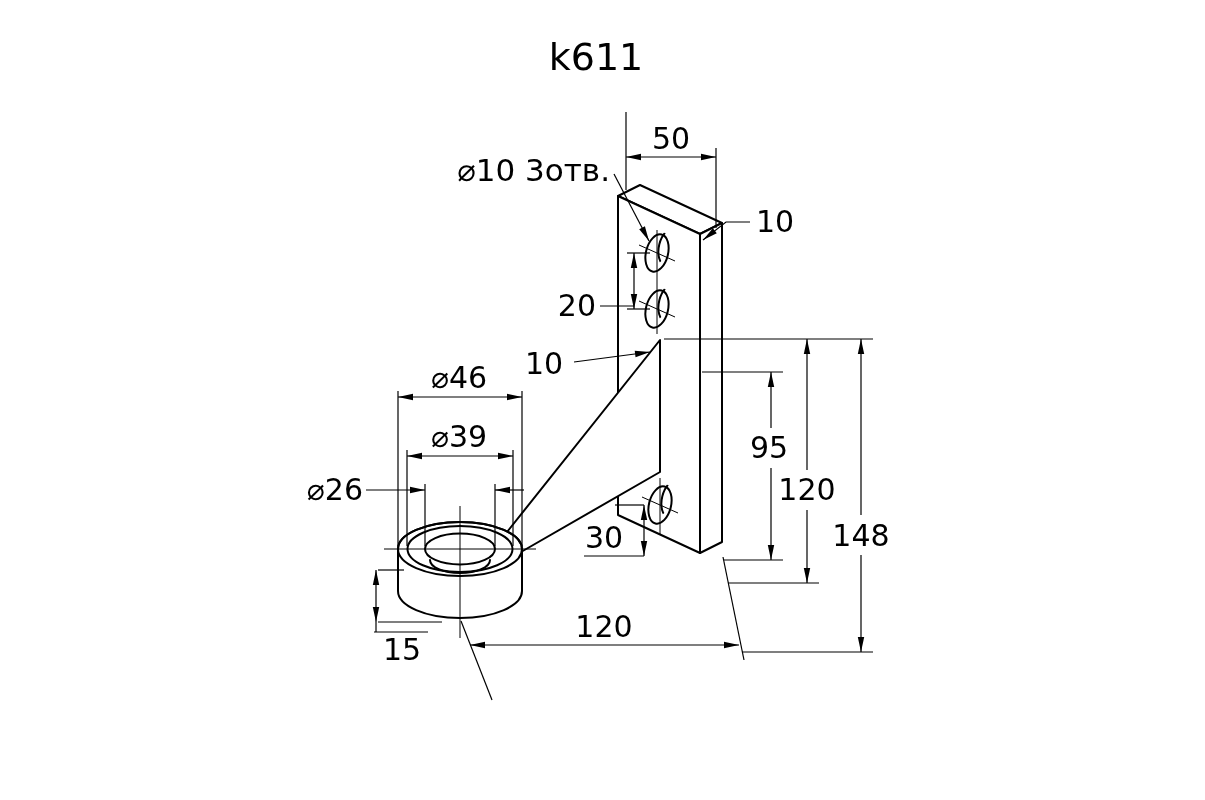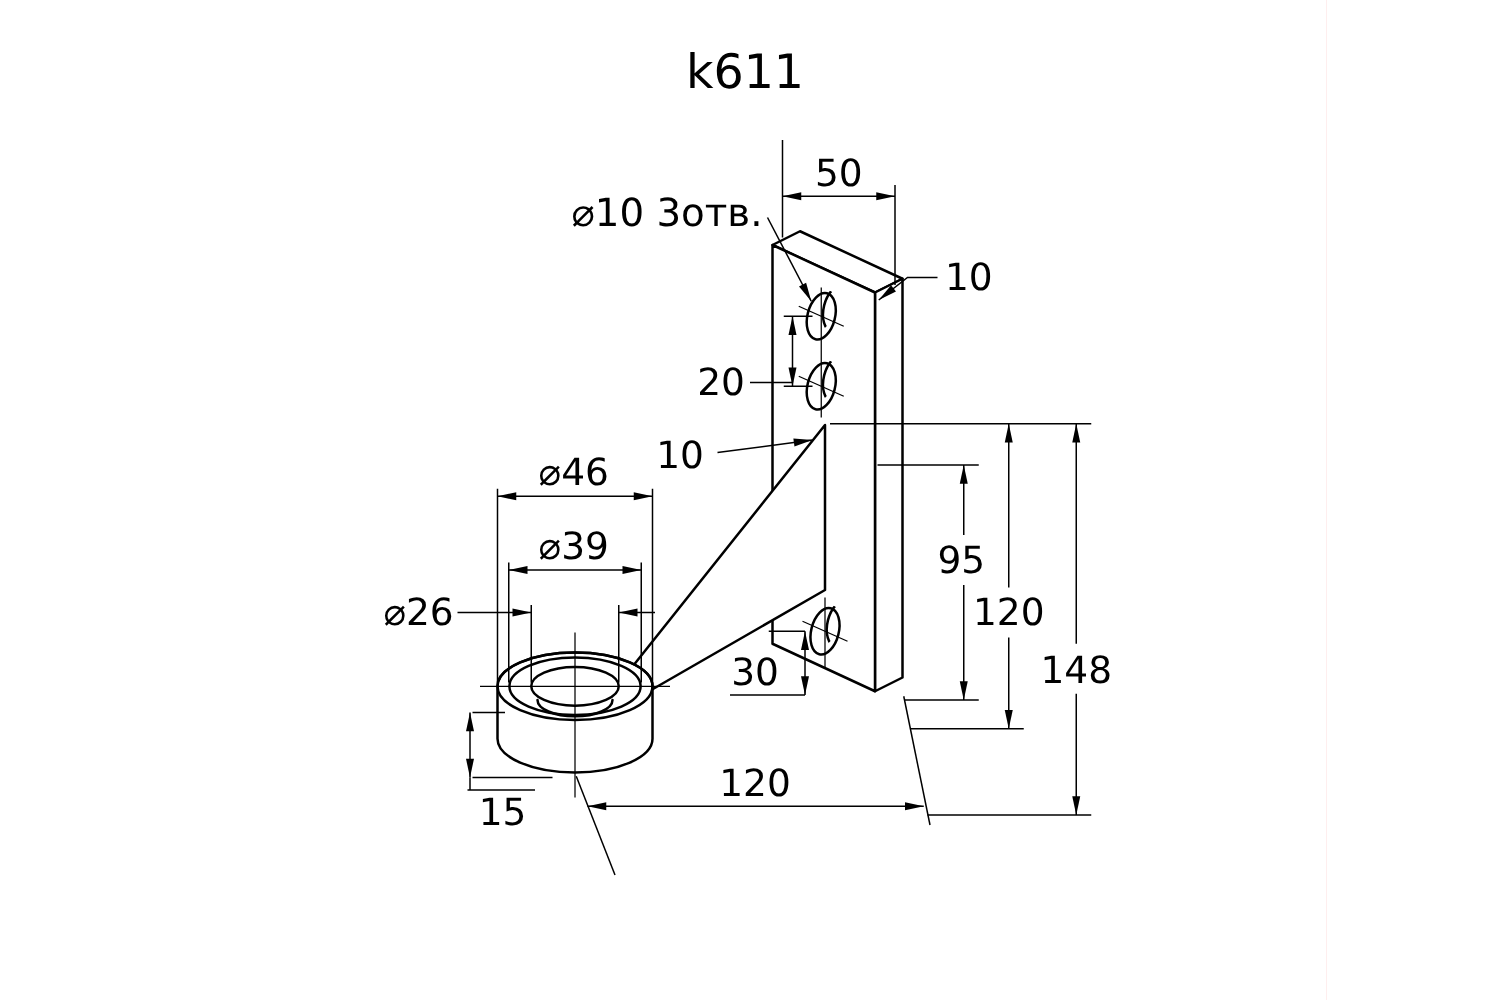--- a/index.html
+++ b/index.html
@@ -1,16 +1,16 @@
 <!DOCTYPE html>
 <html><head>
 <meta charset="utf-8">
 <style>
   html,body{margin:0;padding:0;background:#ffffff;}
-  .canvas{width:1061px;height:800px;background:#fca5a5;overflow:hidden;position:relative;text-align:center;}
+  .canvas{width:1061px;height:800px;background:#c2410c;overflow:hidden;position:relative;text-align:center;}
   svg{display:block;}
   .face{fill:#ffffff;stroke:#000000;stroke-width:2;stroke-linejoin:round;}
   .edge{fill:none;stroke:#000000;stroke-width:2;stroke-linecap:round;}
   .dim{fill:none;stroke:#000000;stroke-width:1.2;}
   .cl{fill:none;stroke:#000000;stroke-width:1;}
   .mask{fill:#ffffff;stroke:none;}
   .t{font-family:"DejaVu Sans","Liberation Sans",sans-serif;font-size:30px;fill:#000000;}
   .title-t{font-family:"DejaVu Sans","Liberation Sans",sans-serif;font-size:38px;fill:#000000;}
   .note-t{font-family:"DejaVu Sans","Liberation Sans",sans-serif;font-size:31px;fill:#000000;}
 </style>

